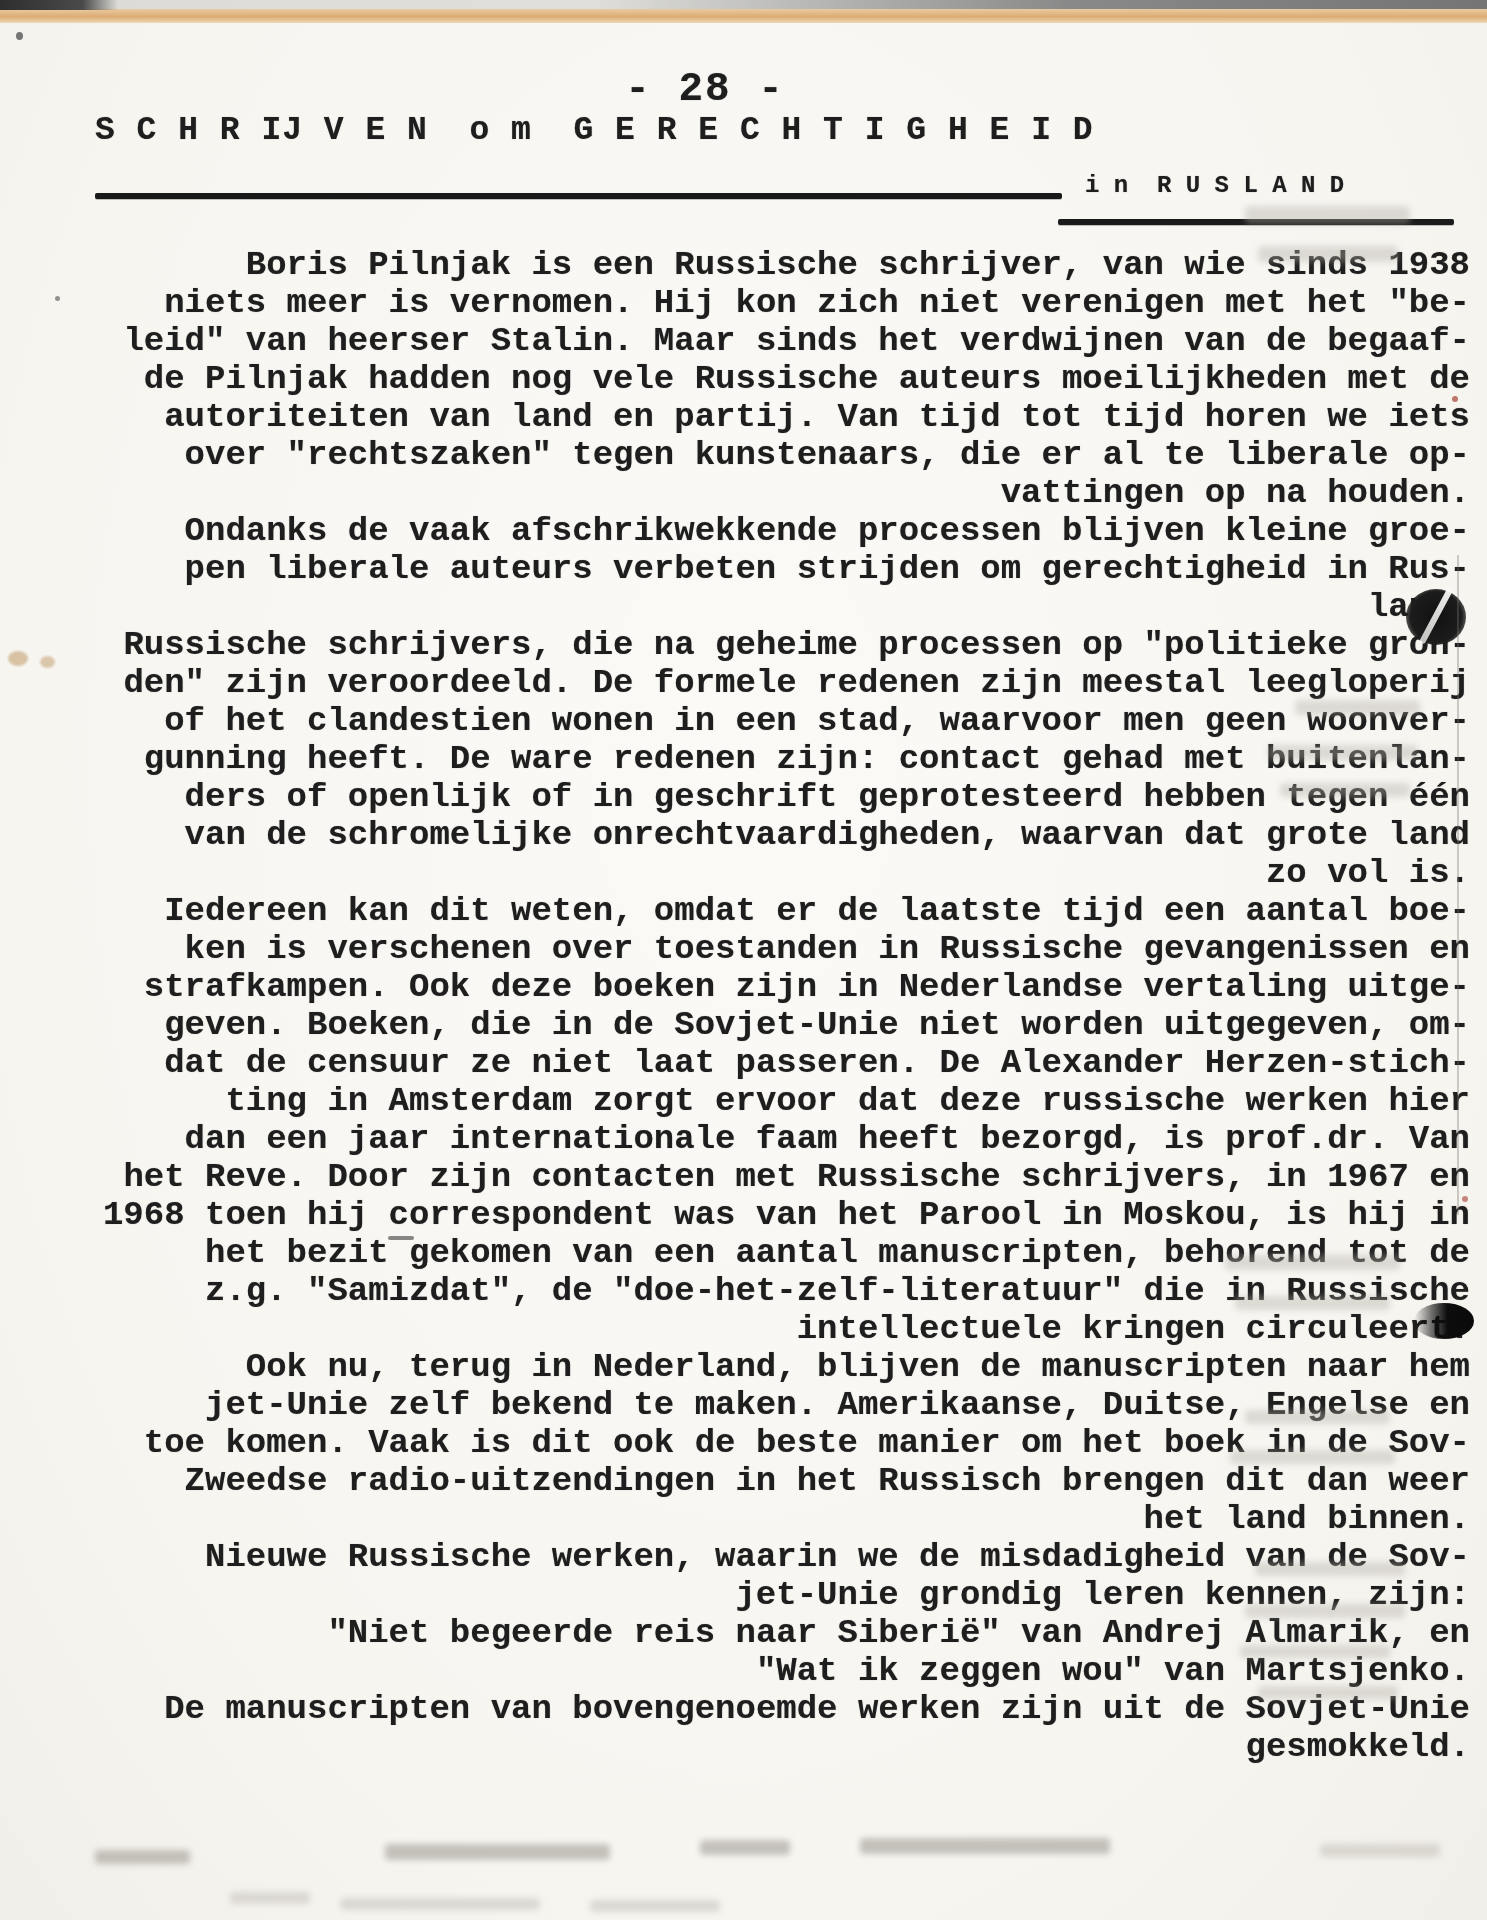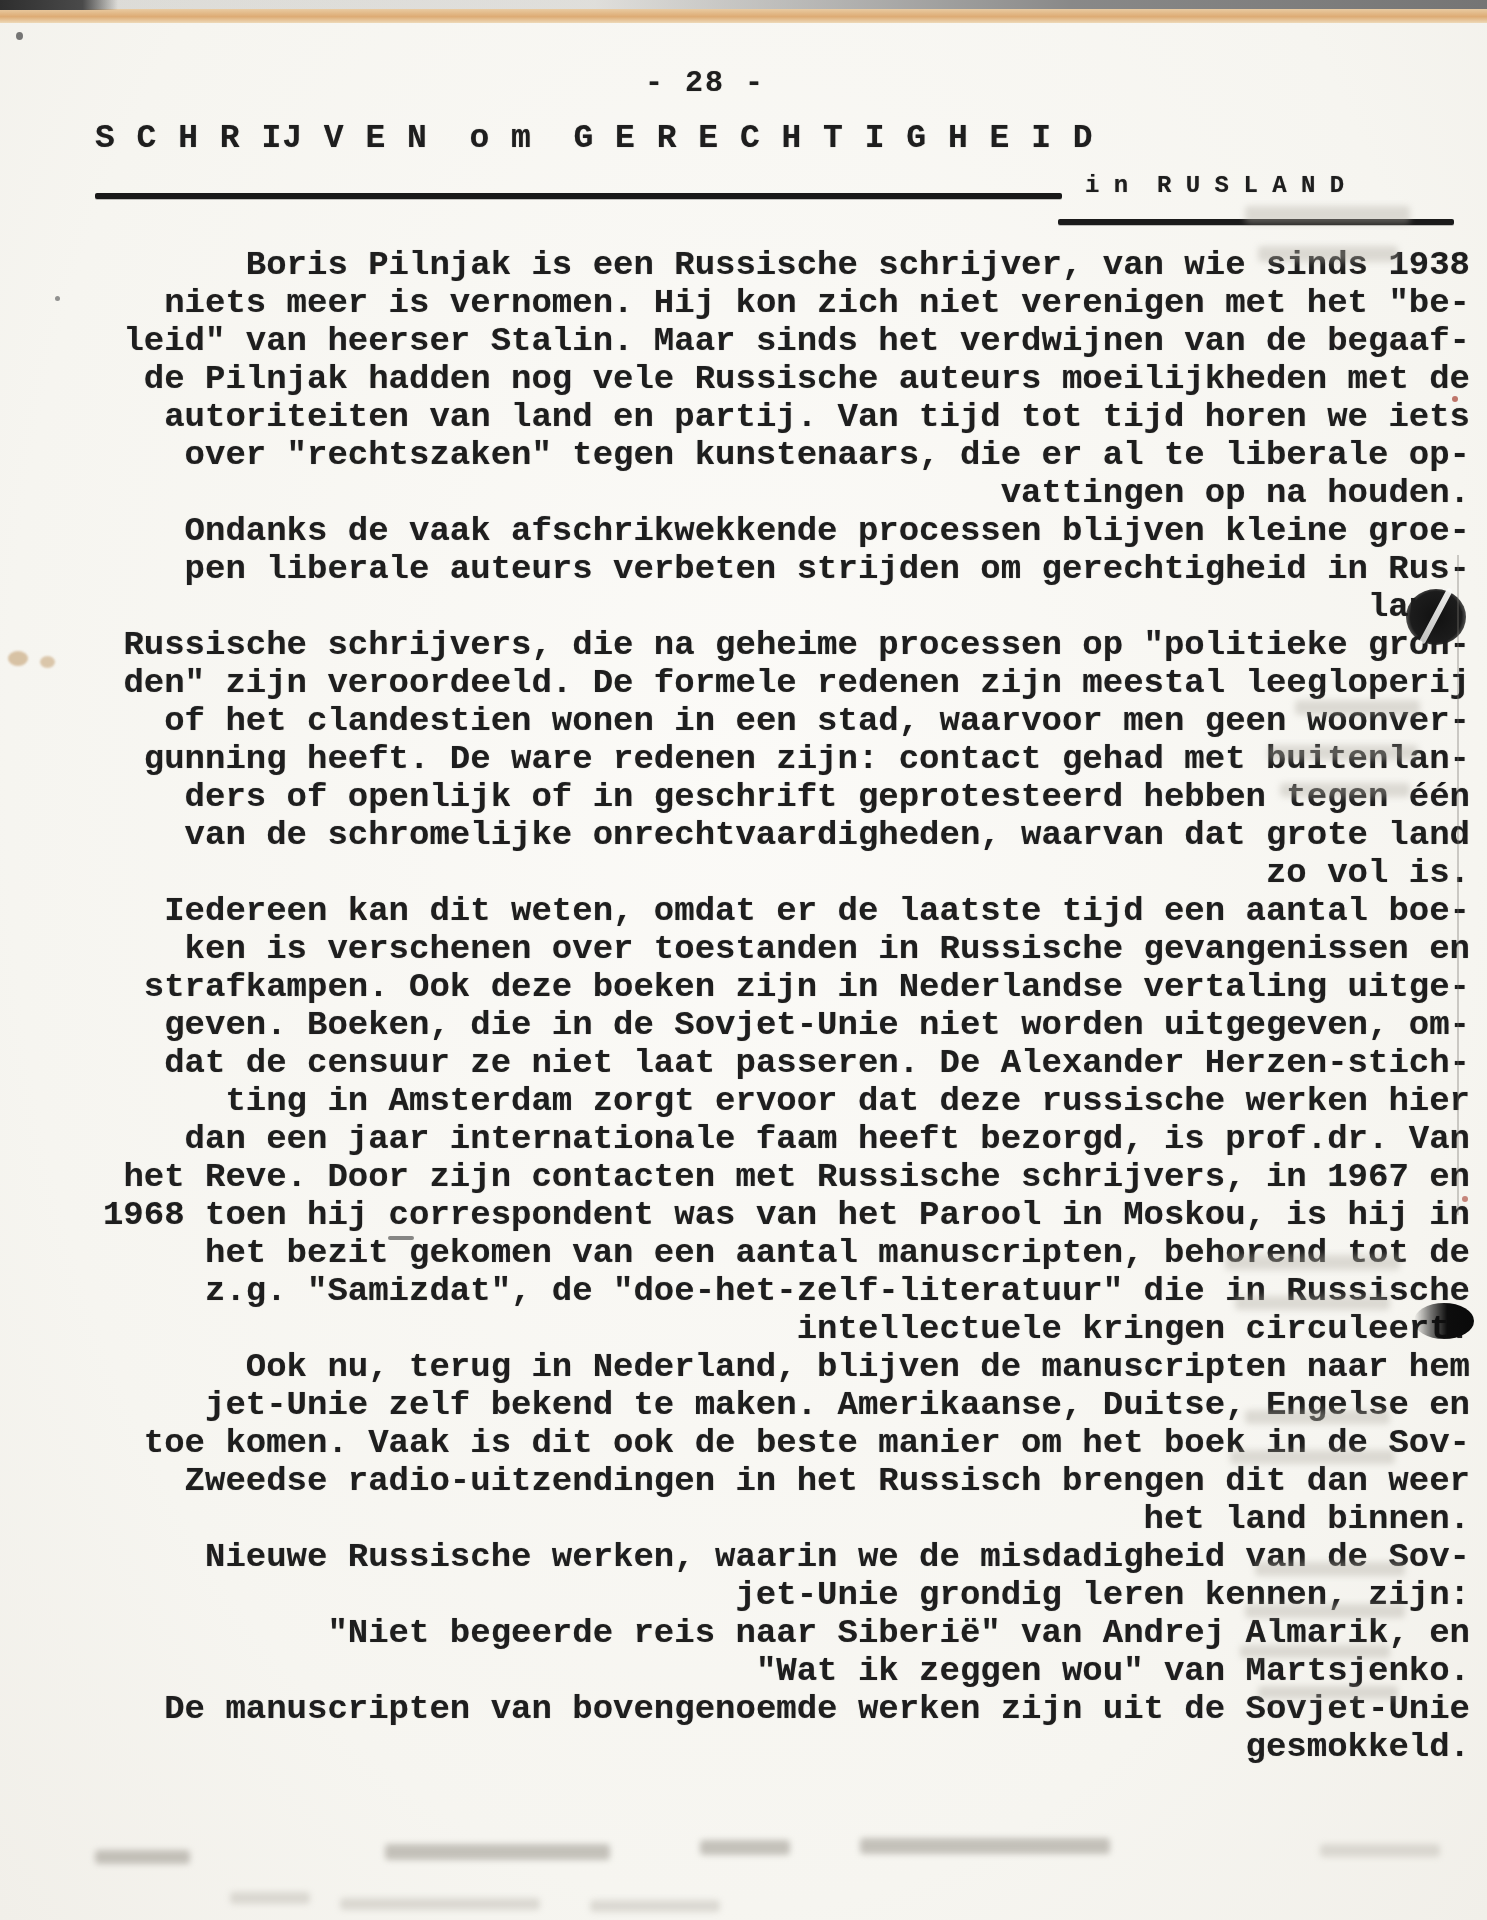--- a/index.html
+++ b/index.html
@@ -22,25 +22,25 @@
     background:linear-gradient(to right,#2e2e2e 0%,#4a4a4a 70%,rgba(74,74,74,0) 100%);
   }
   .band-tan{
     position:absolute;left:0;top:9px;width:1487px;height:14px;
     background:linear-gradient(to bottom, #e9cba2 0%, #ddab74 55%, #eed9b8 100%);
     filter:blur(0.6px);
   }
   
   .page-number{
     position:absolute;top:66px;left:0;width:1410px;text-align:center;
-    font-size:30px;font-weight:bold;letter-spacing:2px;white-space:pre;
+    font-size:41px;font-weight:bold;letter-spacing:2px;white-space:pre;
     text-shadow:0 0 1px rgba(20,20,20,0.45);
   }
   .doc-title{
-    position:absolute;left:95px;top:120px;
+    position:absolute;left:95px;top:112px;
     font-size:33px;font-weight:bold;white-space:pre;letter-spacing:1px;
     text-shadow:0 0 1px rgba(20,20,20,0.45);
   }
   .title-underline{
     position:absolute;left:95px;top:193px;width:967px;height:6px;
     background:#191919;border-radius:2px;
     box-shadow:0 1px 0 rgba(25,25,25,0.25);
   }
   .doc-subtitle{
     position:absolute;left:1085px;top:172px;

